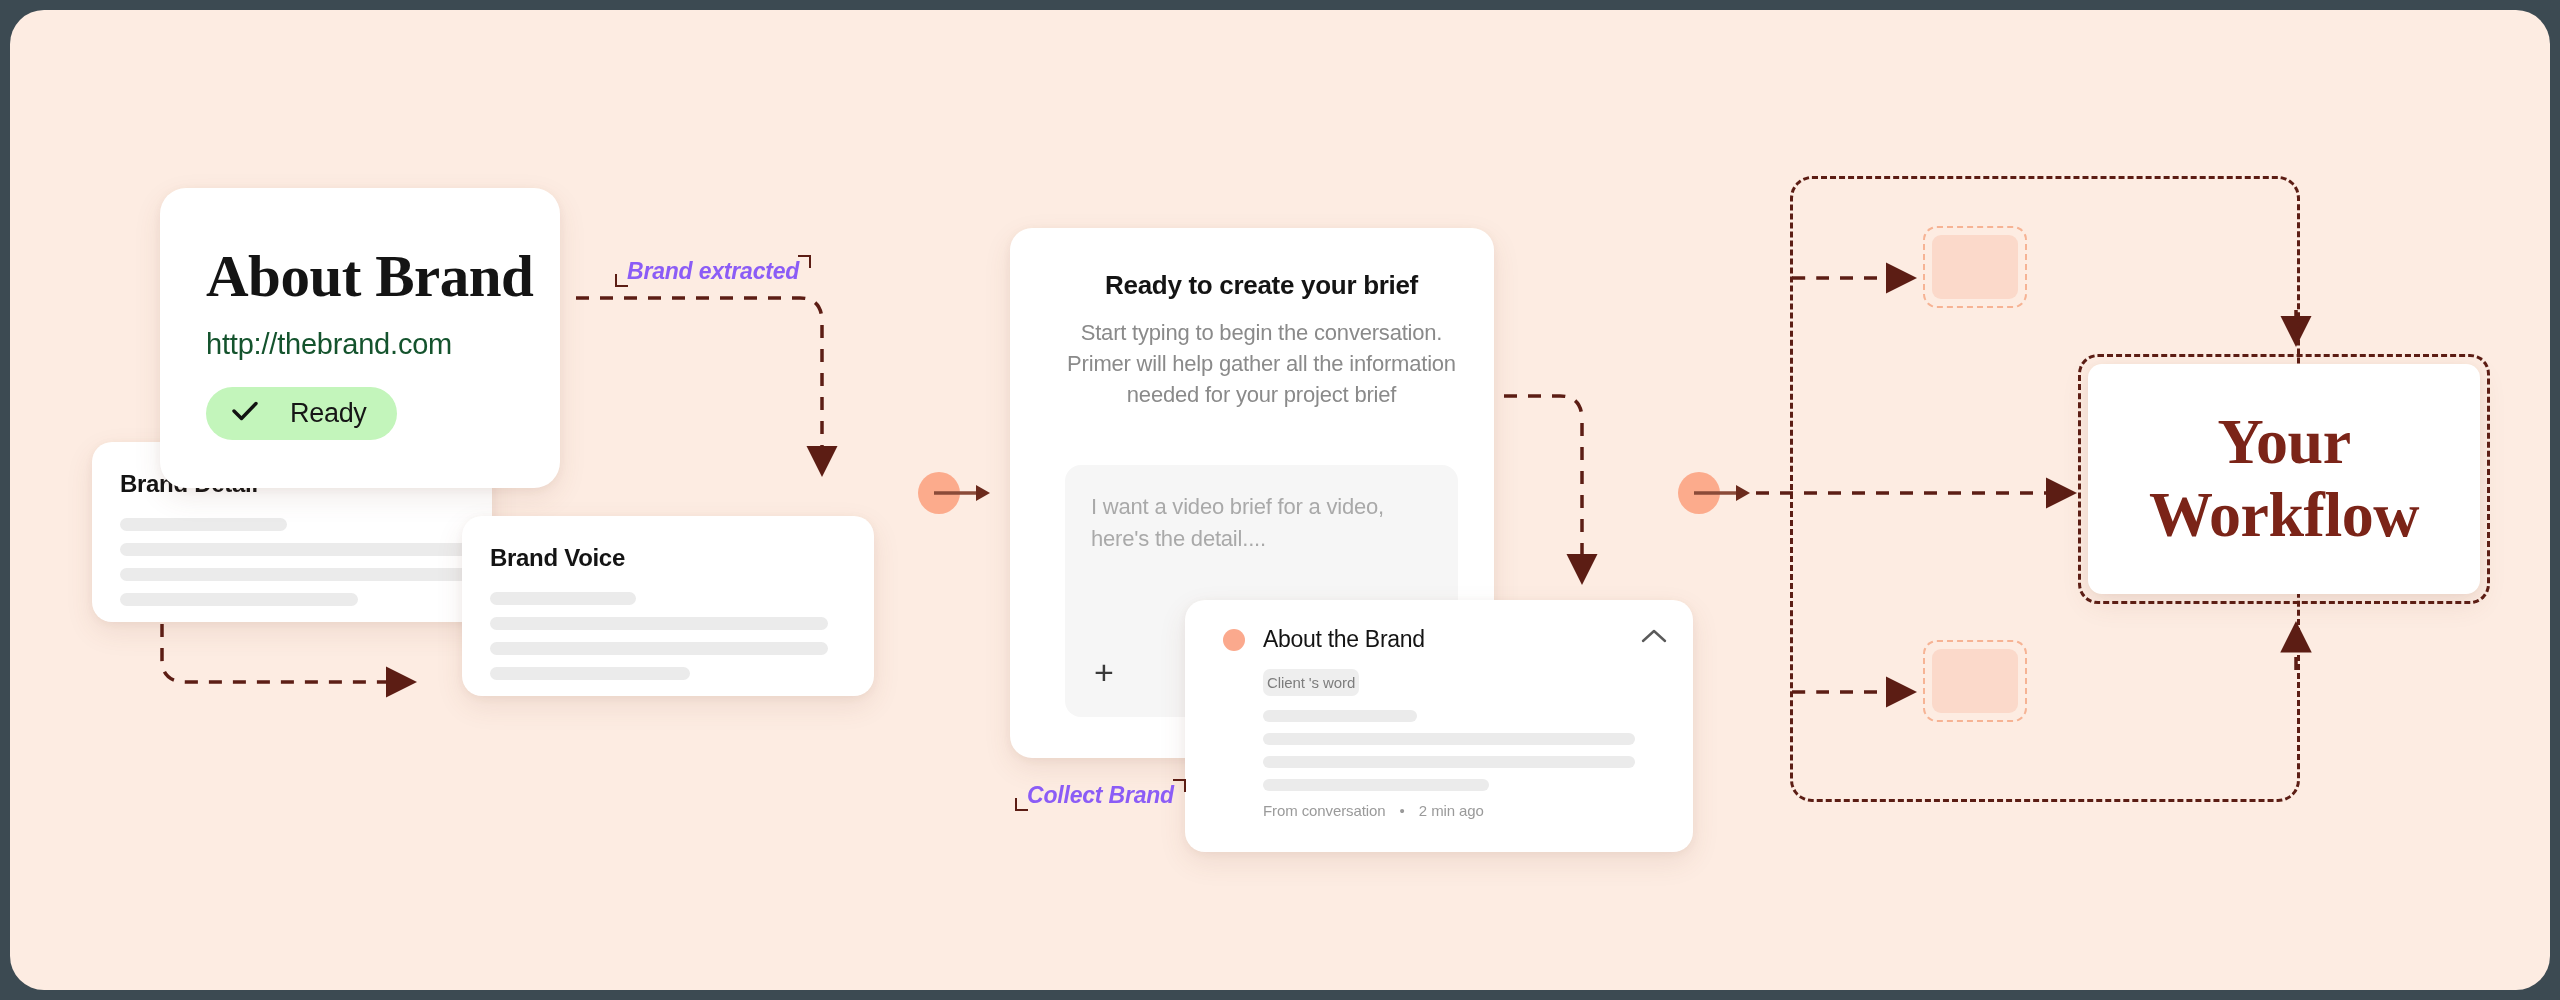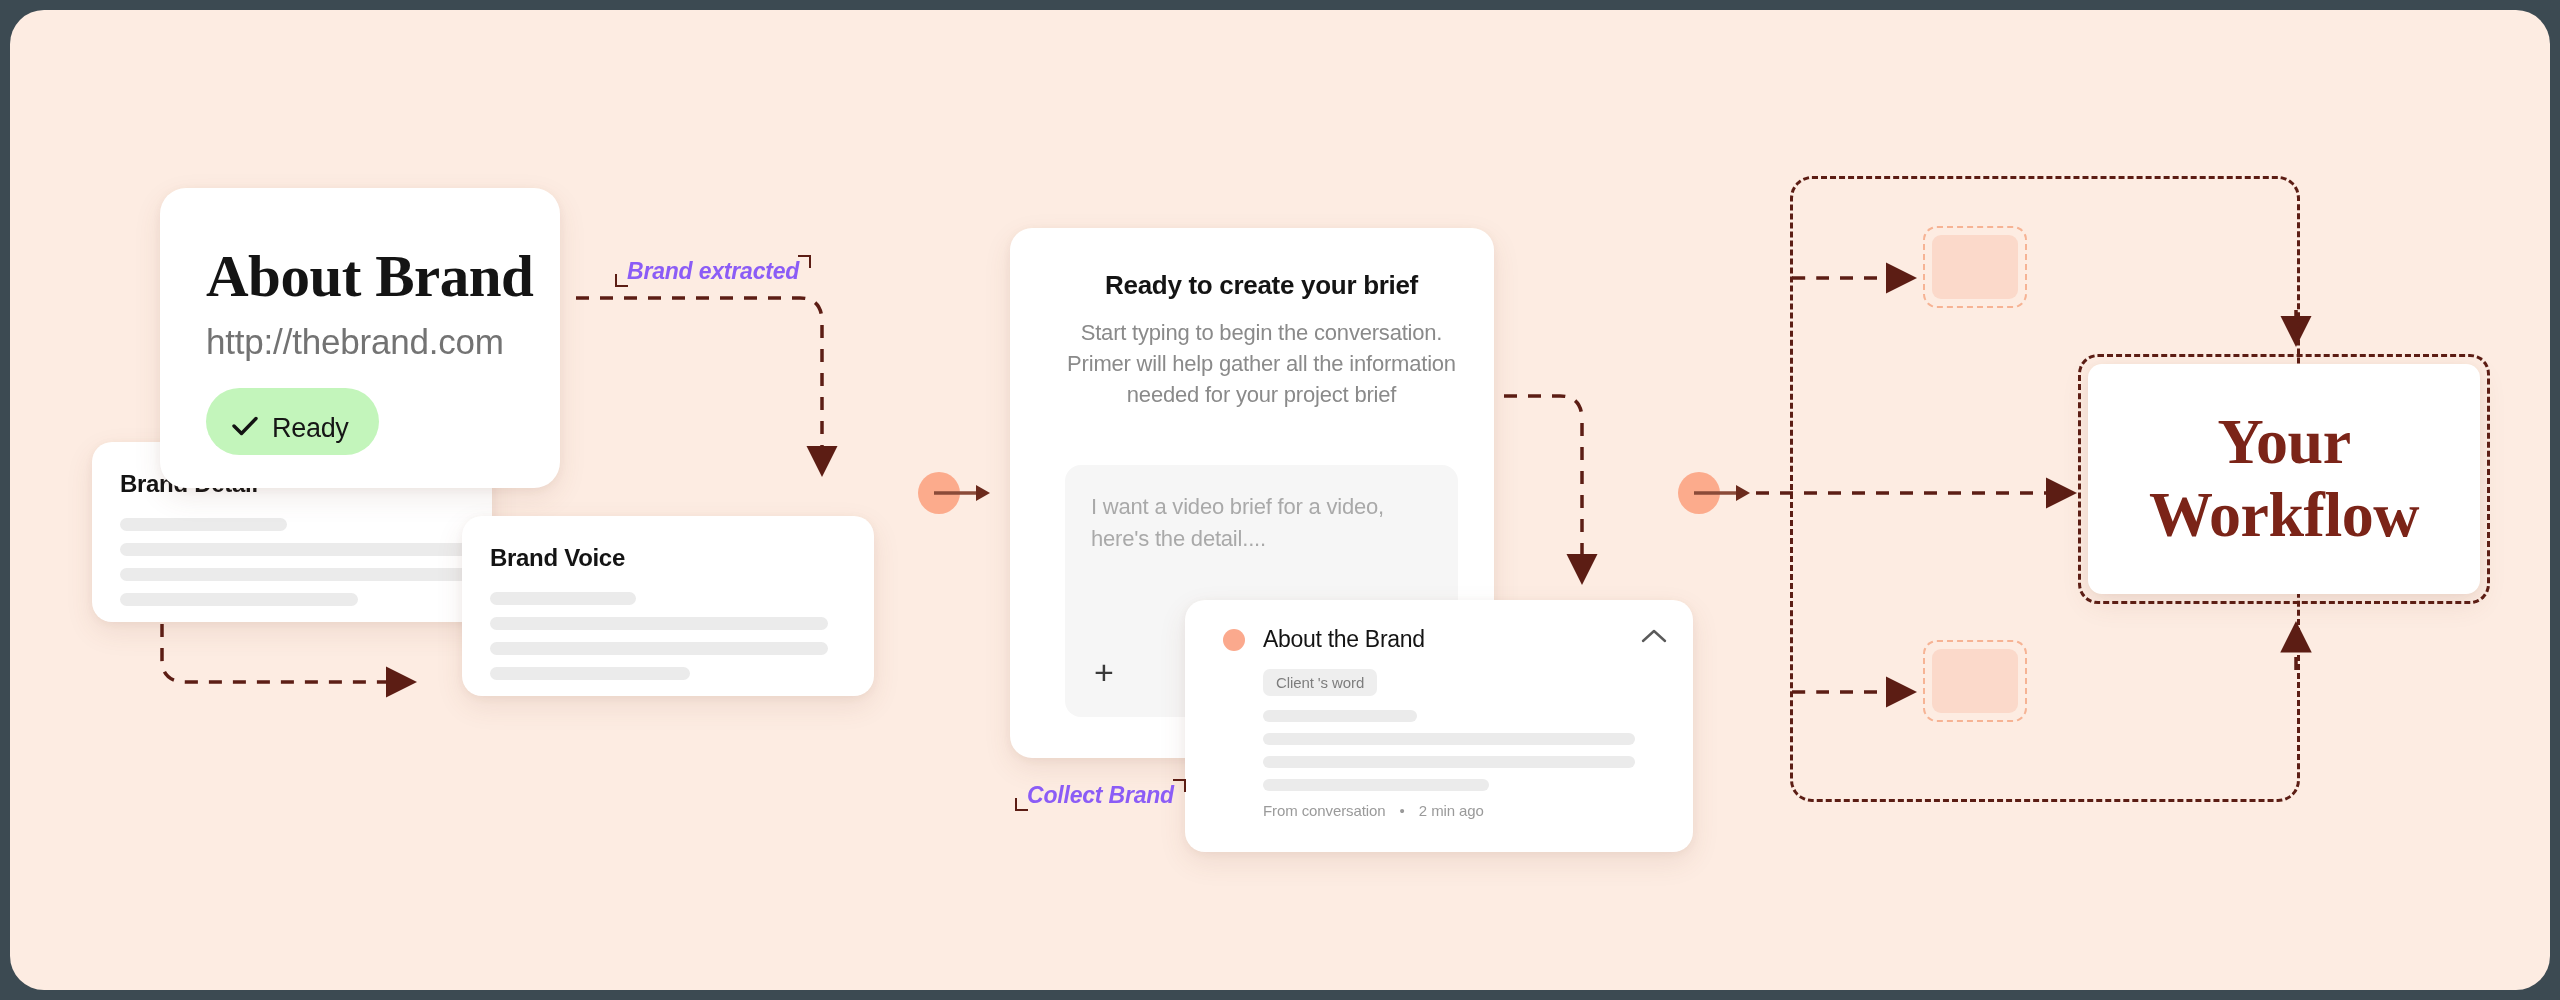--- a/index.html
+++ b/index.html
@@ -53,34 +53,34 @@
   .brand-title {
     font-family: "Liberation Serif", serif;
     font-size: 59px;
     font-weight: 700;
     color: #141414;
     letter-spacing: -0.5px;
     line-height: 1.05;
     white-space: nowrap;
   }
   .brand-url {
-    margin-top: 14px;
-    font-size: 35px;
-    color: #737373;
+    margin-top: 20px;
+    font-size: 29px;
+    color: #14532d;
     letter-spacing: -0.2px;
     white-space: nowrap;
   }
   .ready-badge {
     margin-top: 26px;
     display: inline-flex;
     align-items: center;
-    gap: 14px;
+    gap: 32px;
     background: #c3f5bb;
     border-radius: 999px;
-    padding: 25px 30px 11px 26px;
+    padding: 11px 30px 11px 26px;
   }
   .ready-badge .check { display: block; }
   .ready-badge .label {
     font-size: 27px;
     color: #161616;
     letter-spacing: -0.3px;
   }
 
   
   .brand-detail-card {
@@ -226,21 +226,21 @@
   .about-chevron {
     position: absolute;
     right: 0;
     top: 2px;
   }
   .about-chip {
     display: inline-block;
     margin: 16px 0 0 40px;
     background: #eeeeee;
     border-radius: 7px;
-    padding: 5px 13px;
+    padding: 5px 4px;
     font-size: 15px;
     color: #7d7d7d;
     letter-spacing: -0.1px;
   }
   .about-skels { margin: 14px 0 0 40px; }
   .about-skels .skel { height: 12px; margin-bottom: 11px; }
   .about-meta {
     margin: 4px 0 0 40px;
     font-size: 15px;
     color: #9a9a9a;

